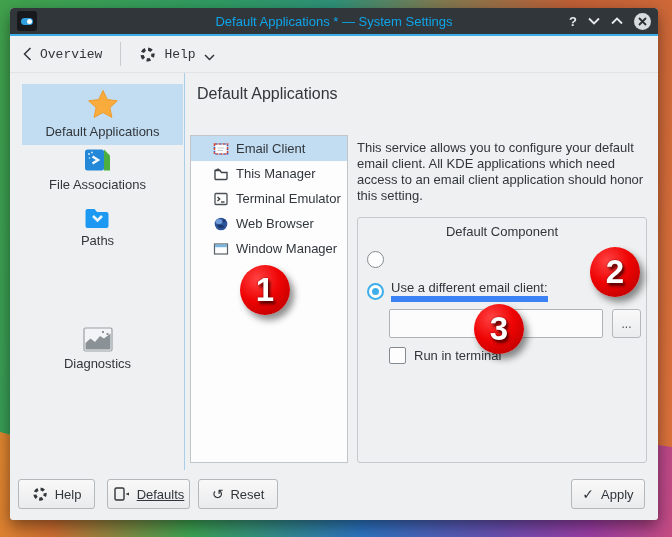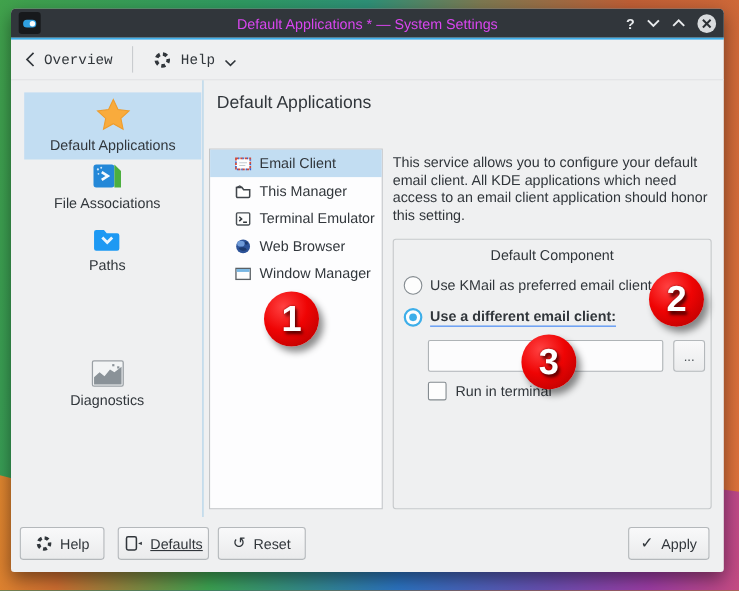--- a/index.html
+++ b/index.html
@@ -12,21 +12,21 @@
   .wallpaper::after { content:""; position:absolute; left:0; right:0; bottom:0; height:150px;
     background: linear-gradient(97deg,#e2892f 0%,#cf6e31 10%,#3da452 30%,#2c74c2 55%,#6b4fb2 75%,#9c3da5 88%,#c44b82 100%);
     clip-path: polygon(0 30%, 30% 65%, 60% 15%, 100% 40%, 100% 100%, 0 100%); }
 
   
   .window { position:absolute; left:10px; top:8px; width:648px; height:512px; z-index:10;
     background:#eff0f1; border-radius:4px 4px 3px 3px; box-shadow:0 6px 16px rgba(0,0,0,.45); }
 
   .titlebar { position:relative; height:26px; background:#31363b; border-radius:4px 4px 0 0;
     display:flex; align-items:center; padding:0 7px; }
-  .win-title { position:absolute; left:0; right:0; text-align:center; color:#d946ef; font-size:13px; pointer-events:none; }
+  .win-title { position:absolute; left:0; right:0; text-align:center; color:#0ea5e9; font-size:13px; pointer-events:none; }
   .app-icon { position:relative; width:20px; height:20px; background:#17191c; border-radius:3px; }
   .app-icon .pill { position:absolute; left:4px; top:6.5px; width:12px; height:7px; background:#2f9fe0; border-radius:4px; }
   .app-icon .knob { position:absolute; left:10px; top:7.5px; width:5px; height:5px; background:#fbfdfe; border-radius:50%; }
   .tb-controls { margin-left:auto; display:flex; align-items:center; gap:11px; z-index:2; }
   .tb-btn { color:#e8ebed; font-size:13px; font-weight:bold; line-height:1; cursor:default; display:flex; align-items:center; }
   .close-btn { width:17px; height:17px; border-radius:50%; background:#d9dcde; display:flex; align-items:center; justify-content:center; }
 
   .accent-line { height:2px; background:#3daee9; }
 
   .toolbar { height:37px; display:flex; align-items:center; padding-left:13px; gap:10px;
@@ -59,21 +59,21 @@
 
   .desc { position:absolute; left:347px; top:67px; width:298px; font-size:13px; line-height:16px; }
 
   .groupbox { position:absolute; left:347px; top:144px; width:290px; height:246px;
     border:1px solid #c6c9cb; border-radius:3px; }
   .gb-title { position:absolute; left:0; right:0; top:6px; text-align:center; font-size:13px; }
   .radio-row { position:absolute; left:9px; display:flex; align-items:center; gap:7px; font-size:13px; }
   .radio { width:17px; height:17px; border-radius:50%; background:#fdfdfd; border:1px solid #848b90; flex:0 0 auto; }
   .radio.checked { border:2px solid #3daee9; position:relative; }
   .radio.checked::after { content:""; position:absolute; left:3px; top:3px; width:7px; height:7px; border-radius:50%; background:#3daee9; }
-  .ul-blue { border-bottom:1px solid #3b82f6; padding-bottom:1px;font-weight:bold; }
+  .ul-blue { border-bottom:6px solid #3b82f6; padding-bottom:1px; }
   .client-input { position:absolute; left:31px; top:91px; width:214px; height:29px;
     border:1px solid #aeb3b6; border-radius:2px; background:#fcfcfd; font-size:13px; padding:0 5px; font-family:"Liberation Sans",sans-serif; }
   .browse-btn { position:absolute; left:254px; top:91px; width:29px; height:29px;
     background:linear-gradient(#f9f9fa,#ebeced); border:1px solid #b4b8bb; border-radius:3px;
     font-size:12px; color:#4a5055; display:flex; align-items:center; justify-content:center; }
   .check-row { position:absolute; left:31px; top:129px; display:flex; align-items:center; gap:8px; font-size:13px; }
   .checkbox { width:17px; height:17px; background:#fdfdfd; border:1px solid #848b90; border-radius:2px; }
 
   
   .footer { position:absolute; left:0; right:0; bottom:0; height:50px; }
@@ -258,21 +258,20 @@
       </div>
     </div>
 
     <div class="desc">This service allows you to configure your default email client. All KDE applications which need access to an email client application should honor this setting.</div>
 
     <div class="groupbox">
       <div class="gb-title">Default Component</div>
 
       <div class="radio-row" style="top:33px;">
         <span class="radio"></span>
-        <span>Use KMail as preferred email client</span>
       </div>
 
       <div class="radio-row" style="top:62px;">
         <span class="radio checked"></span>
         <span class="ul-blue">Use a different email client:</span>
       </div>
 
       <input class="client-input" type="text" placeholder="" style="">
       <div class="browse-btn">...</div>
 

